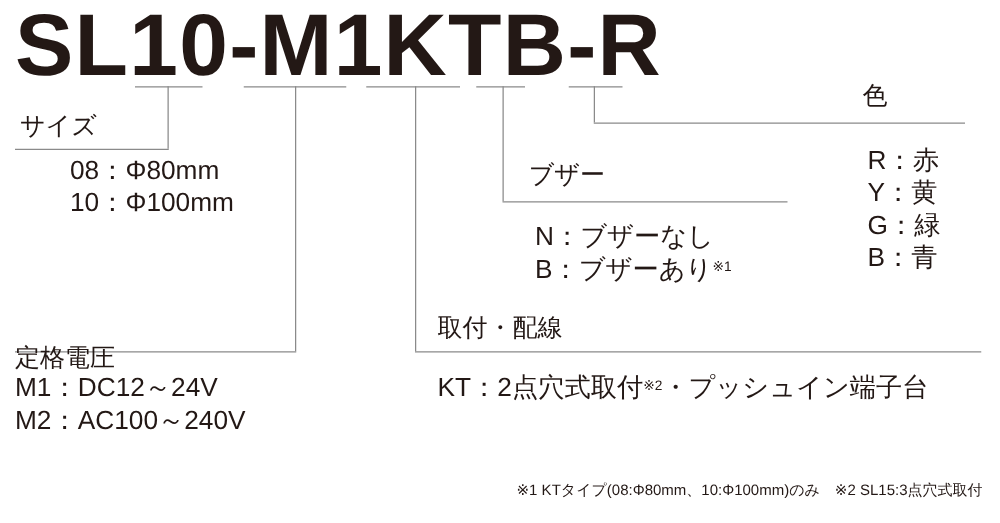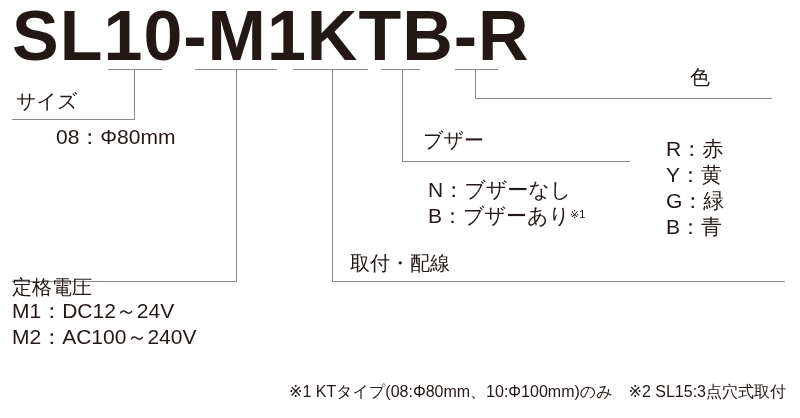--- a/index.html
+++ b/index.html
@@ -5,21 +5,21 @@
   html,body{margin:0;padding:0;background:#fff;}
   body{width:800px;height:418px;position:relative;overflow:hidden;font-family:"Liberation Sans","DejaVu Sans",sans-serif;color:#231815;}
   .abs{position:absolute;}
   .title{left:12px;top:-4px;font-size:70px;font-weight:bold;letter-spacing:1px;line-height:80px;white-space:nowrap;}
   .ln{position:absolute;background:#8a8a8a;}
   .h{height:1px;}
   .v{width:1px;}
   .lbl{font-size:20px;line-height:24px;white-space:nowrap;}
   .opt{font-size:21px;line-height:26px;white-space:nowrap;}
   sup{font-size:11px;vertical-align:top;position:relative;top:-2px;}
-  .note{font-size:16px;line-height:14px;white-space:nowrap;}
+  .note{font-size:12px;line-height:14px;white-space:nowrap;}
 </style>
 </head>
 <body>
 
 <div class="abs title">SL10-M1KTB-R</div>
 
 <div class="ln h" style="left:108px;top:69px;width:54px;"></div>
 <div class="ln h" style="left:195px;top:69px;width:82px;"></div>
 <div class="ln h" style="left:293px;top:69px;width:75px;"></div>
 <div class="ln h" style="left:381px;top:69px;width:39px;"></div>
@@ -36,39 +36,41 @@
 
 <div class="ln v" style="left:402px;top:69px;height:92px;"></div>
 <div class="ln h" style="left:402px;top:161px;width:228px;"></div>
 
 <div class="ln v" style="left:475px;top:69px;height:29px;"></div>
 <div class="ln h" style="left:475px;top:98px;width:297px;"></div>
 
 <div class="abs lbl" style="left:16px;top:89px;">サイズ</div>
 <div class="abs" style="left:12px;top:124px;margin-left:44px;">
   <div class="opt">08：Φ80mm</div>
+  <div class="opt">10：Φ100mm</div>
 </div>
 
 <div class="abs lbl" style="left:12px;top:251px;margin-top:24px;">定格電圧</div>
 <div class="abs" style="left:12px;top:298px;">
   <div class="opt">M1：DC12～24V</div>
   <div class="opt">M2：AC100～240V</div>
 </div>
 
 <div class="abs lbl" style="left:350px;top:251px;">取付・配線</div>
 <div class="abs" style="left:350px;top:298px;">
+  <div class="opt"><span>KT：2点穴式取付</span><sup>※2</sup><span>・プッシュイン端子台</span></div>
 </div>
 
 <div class="abs lbl" style="left:423px;top:128px;">ブザー</div>
 <div class="abs" style="left:428px;top:177px;">
   <div class="opt"><span>N：ブザーなし</span></div>
   <div class="opt"><span>B：ブザーあり</span><sup>※1</sup></div>
 </div>
 
 <div class="abs lbl" style="left:690px;top:65px;">色</div>
-<div class="abs" style="left:666px;top:116px;margin-top:20px;">
+<div class="abs" style="left:694px;top:116px;">
   <div class="opt">R：赤</div>
   <div class="opt">Y：黄</div>
   <div class="opt">G：緑</div>
   <div class="opt">B：青</div>
 </div>
 
 <div class="abs note" style="right:14px;top:385px;">※1 KTタイプ(08:Φ80mm、10:Φ100mm)のみ　※2 SL15:3点穴式取付</div>
 
 </body></html>

